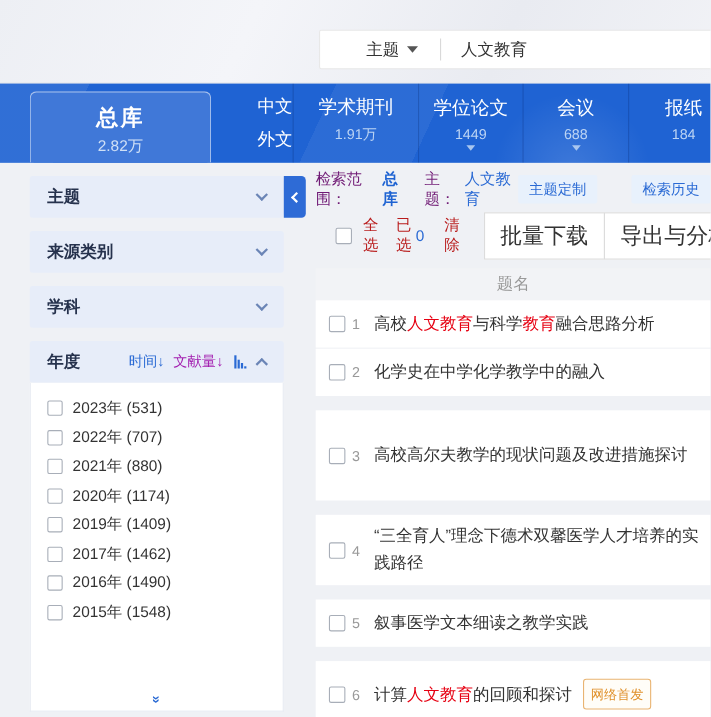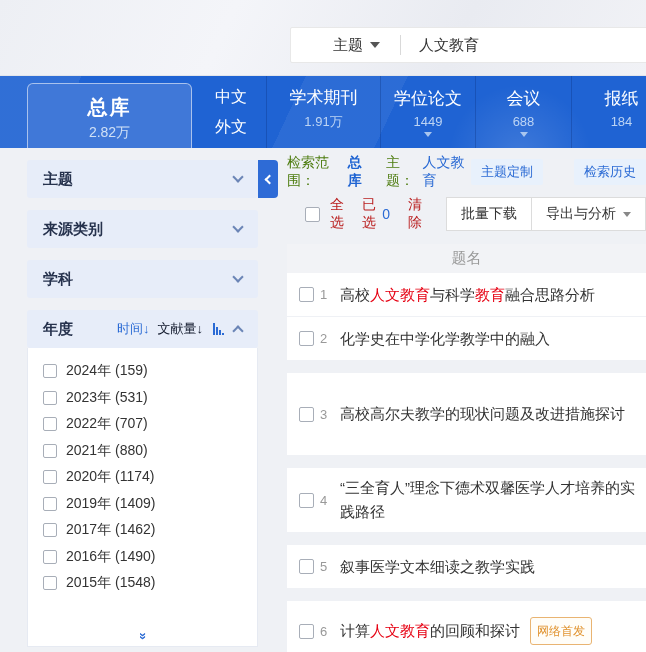--- a/index.html
+++ b/index.html
@@ -30,21 +30,21 @@
       radial-gradient(circle 70px at 520px 80px, rgba(255,255,255,.14), rgba(255,255,255,0) 71px),
       linear-gradient(115deg, rgba(255,255,255,.08) 0 12%, rgba(255,255,255,0) 12% 45%, rgba(255,255,255,.06) 45% 60%, rgba(255,255,255,0) 60%);
     pointer-events:none; }
   .zk-box { position:absolute; left:27px; top:7px; width:165px; height:65px;
     background:#4078d8; border:1px solid rgba(255,255,255,.55); border-bottom:none;
     border-radius:6px 6px 0 0; text-align:center; color:#fff; cursor:pointer; }
   .zk-label { font-size:20px; font-weight:bold; margin-top:10px; letter-spacing:2px; }
   .zk-count { font-size:14px; color:#cfe0f6; margin-top:3px; }
   .lang-col { position:absolute; left:196px; top:0; width:70px; height:72px;
     display:flex; flex-direction:column; justify-content:center; gap:9px;
-    text-align:center; color:#fff; font-size:16px; }
+    text-align:center; color:#fff; font-size:16px;align-items:flex-end; }
   .lang-item { cursor:pointer; }
   .nav-items { position:absolute; left:266px; top:0; height:72px; display:flex; }
   .nav-item { position:relative; display:flex; flex-direction:column; align-items:center;
     justify-content:center; color:#fff; cursor:pointer; border-left:1px solid rgba(8,40,110,.28); }
   .nav-item:first-child { border-left:1px solid rgba(8,40,110,.28); }
   .ni-label { font-size:17px; }
   .ni-count { font-size:13px; color:#bcd4f4; margin-top:4px; }
   .ni-caret { width:0; height:0; margin-top:3px; border-left:4px solid transparent;
     border-right:4px solid transparent; border-top:5px solid #a9c6ef; }
   .ni-caret.hidden { visibility:hidden; }
@@ -60,54 +60,54 @@
   .chev.up { transform:rotate(-135deg); margin-top:4px; }
   .collapse-tab { position:absolute; left:231px; top:0; width:20px; height:38px;
     background:#2e6bd6; border-radius:0 4px 4px 0; display:flex; align-items:center;
     justify-content:center; cursor:pointer; }
   .collapse-tab .lt { width:7px; height:7px; border-left:2px solid #fff; border-bottom:2px solid #fff;
     transform:rotate(45deg); margin-left:3px; }
   .year-header { margin-bottom:0; }
   .yh-sorts { margin-left:auto; display:flex; align-items:center; gap:8px; }
   .sort-link { font-size:13px; cursor:pointer; }
   .sort-time { color:#2a6ad4;text-align:center; }
-  .sort-cnt { color:#0f172a; }
+  .sort-cnt { color:#a21caf; }
   .bars-icon { display:flex; align-items:flex-end; gap:1px; height:12px; margin:0 2px; cursor:pointer; }
   .bars-icon i { display:block; width:2px; background:#2a6ad4; }
   .bars-icon i:nth-child(1){height:12px;} .bars-icon i:nth-child(2){height:8px;}
   .bars-icon i:nth-child(3){height:5px;} .bars-icon i:nth-child(4){height:2px;}
   .year-box { background:#fff; border:1px solid #e6eaf2; border-top:none; width:231px;
     height:299px; padding:10px 0 0 15px; position:relative; }
   .year-item { display:flex; align-items:center; height:26.5px; cursor:pointer; }
   .cb { width:15px; height:15px; border:1px solid #a8aeb8; border-radius:2px; background:#fff;
     flex:none; cursor:pointer; }
   .year-item .cb { width:14px; height:14px; }
   .year-label { font-size:14px; color:#333; margin-left:9px; }
   .more-years { position:absolute; left:0; bottom:4px; width:100%; text-align:center;
     color:#2a6ad4; cursor:pointer; line-height:14px; }
   .dbl-chev { display:inline-block; font-size:13px; letter-spacing:-2px;
     transform:rotate(90deg); font-weight:bold; }
 
   
   .main { position:absolute; left:287px; top:160px; width:359px; }
   .scope-row { display:flex; align-items:center; font-size:14px; height:24px; }
-  .scope-label { color:#4d7c0f; }
+  .scope-label { color:#701a75; }
   .scope-value { color:#1e63d2; font-weight:bold; margin-right:14px; }
   .term-value { color:#2a6ad4; }
   .scope-btns { margin-left:auto; display:flex; gap:31px; }
   .blue-btn { background:#e8f1fc; color:#2a6ad4; font-size:13px; padding:4px 10px;
     border-radius:2px; cursor:pointer; white-space:nowrap; }
   .toolbar { margin-top:12px; display:flex; align-items:center; height:36px; }
   .toolbar .cb { margin-left:18px; }
   .tb-text { font-size:14px; color:#b91c1c; margin-left:10px; cursor:pointer; }
   .tb-sel { margin-left:16px; }
   .tb-zero { color:#2a6ad4; margin-left:4px; cursor:pointer; }
   .tb-clear { margin-left:18px; }
   .tb-buttons { display:flex; margin-left:22px; }
-  .tb-btn { border:1px solid #dcdcdc; background:#fff; font-size:14px; color:#333;
+  .tb-btn { border:1px solid #dcdcdc; background:#fff; font-size:20px; color:#333;
     padding:7px 14px; cursor:pointer; display:flex; align-items:center; gap:7px;
     font-family:inherit; white-space:nowrap; }
   .tb-btn + .tb-btn { margin-left:-1px; }
   .tb-btn .caret-down { border-top-color:#888; border-left-width:4px; border-right-width:4px; border-top-width:5px; }
   .thead { margin-top:12px; height:29px; background:#f2f3f6; color:#999; font-size:15px;
     display:flex; align-items:center; justify-content:center; }
   .results-list { width:359px; }
   .rrow { background:#fff; display:flex; align-items:center; padding:8px 6px 8px 12px;
     min-height:43px; margin-bottom:13px; }
   .rrow:nth-of-type(1){ margin-bottom:1px; }
@@ -198,24 +198,20 @@
             <i></i>
             <i></i>
           </span>
         <span class="chev up"></span>
       </span>
     </div>
     <div class="year-box">
       <div id="year-list">
           <label class="year-item">
             <span class="cb"></span>
-            <span class="year-label">2024年 (159)</span>
-          </label>
-          <label class="year-item">
-            <span class="cb"></span>
             <span class="year-label">2023年 (531)</span>
           </label>
           <label class="year-item">
             <span class="cb"></span>
             <span class="year-label">2022年 (707)</span>
           </label>
           <label class="year-item">
             <span class="cb"></span>
             <span class="year-label">2021年 (880)</span>
           </label>

